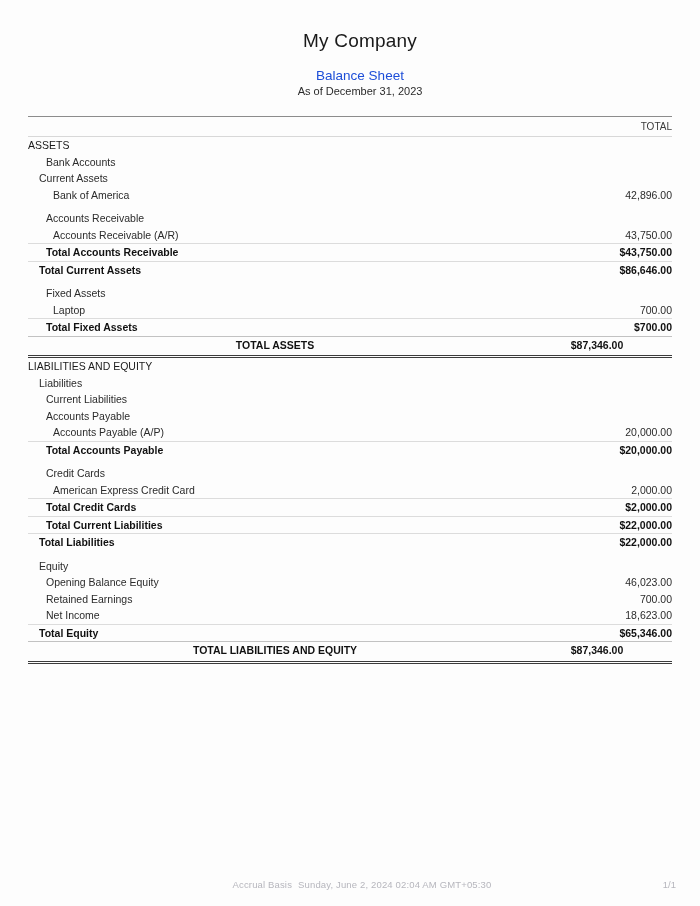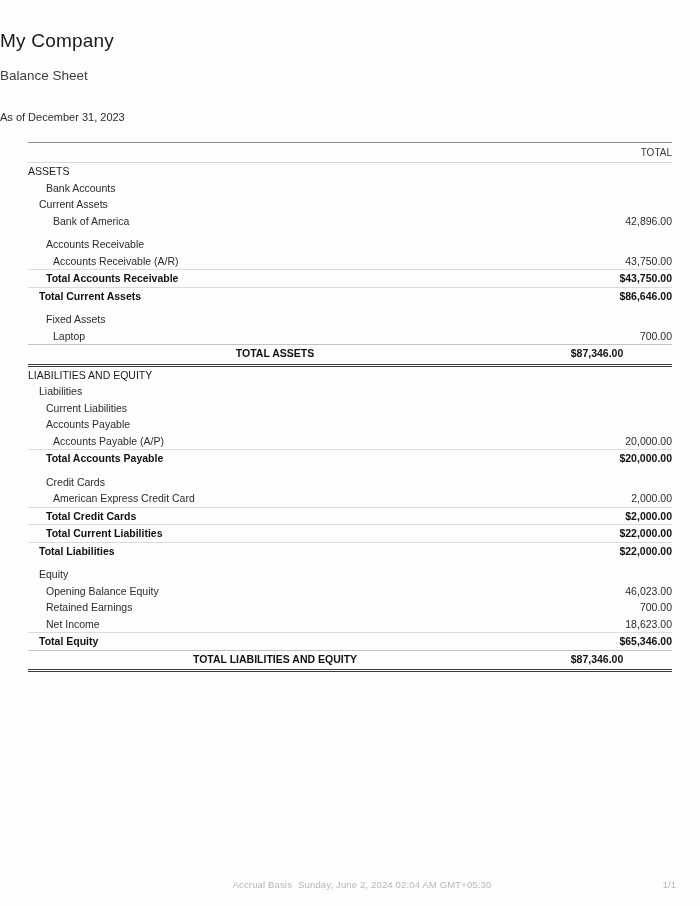--- a/index.html
+++ b/index.html
@@ -18,33 +18,34 @@
 
   .page {
     width: 700px;
     height: 906px;
     box-sizing: border-box;
     position: relative;
   }
 
   
   .report-header {
-    text-align: left;
+    text-align: center;
     padding-top: 30px;
+    padding-left: 20px;
   }
   .company-name {
     font-size: 19px;
     color: #1a1a1a;
     letter-spacing: 0.2px;
     margin-bottom: 16px;
   }
   .report-title {
     font-size: 13.5px;
-    color: #404040;
-    margin-bottom: 28px;
+    color: #1d4ed8;
+    margin-bottom: 2px;
   }
   .report-period {
     font-size: 11px;
     color: #2b2b2b;
   }
 
   
   .table-wrap {
     margin: 19px 28px 0 28px;
   }
@@ -185,20 +186,24 @@
             <td></td>
           </tr>
           <tr>
             <td class="i2">Fixed Assets</td>
             <td class="amount"></td>
           </tr>
           <tr>
             <td class="i3">Laptop</td>
             <td class="amount">700.00</td>
           </tr>
+          <tr class="bold rule-top">
+            <td class="i2">Total Fixed Assets</td>
+            <td class="amount">$700.00</td>
+          </tr>
           <tr class="bold rule-top-strong double-under">
             <td class="i0">TOTAL ASSETS</td>
             <td class="amount">$87,346.00</td>
           </tr>
           <tr class="cap">
             <td class="i0">LIABILITIES AND EQUITY</td>
             <td class="amount"></td>
           </tr>
           <tr>
             <td class="i1">Liabilities</td>

